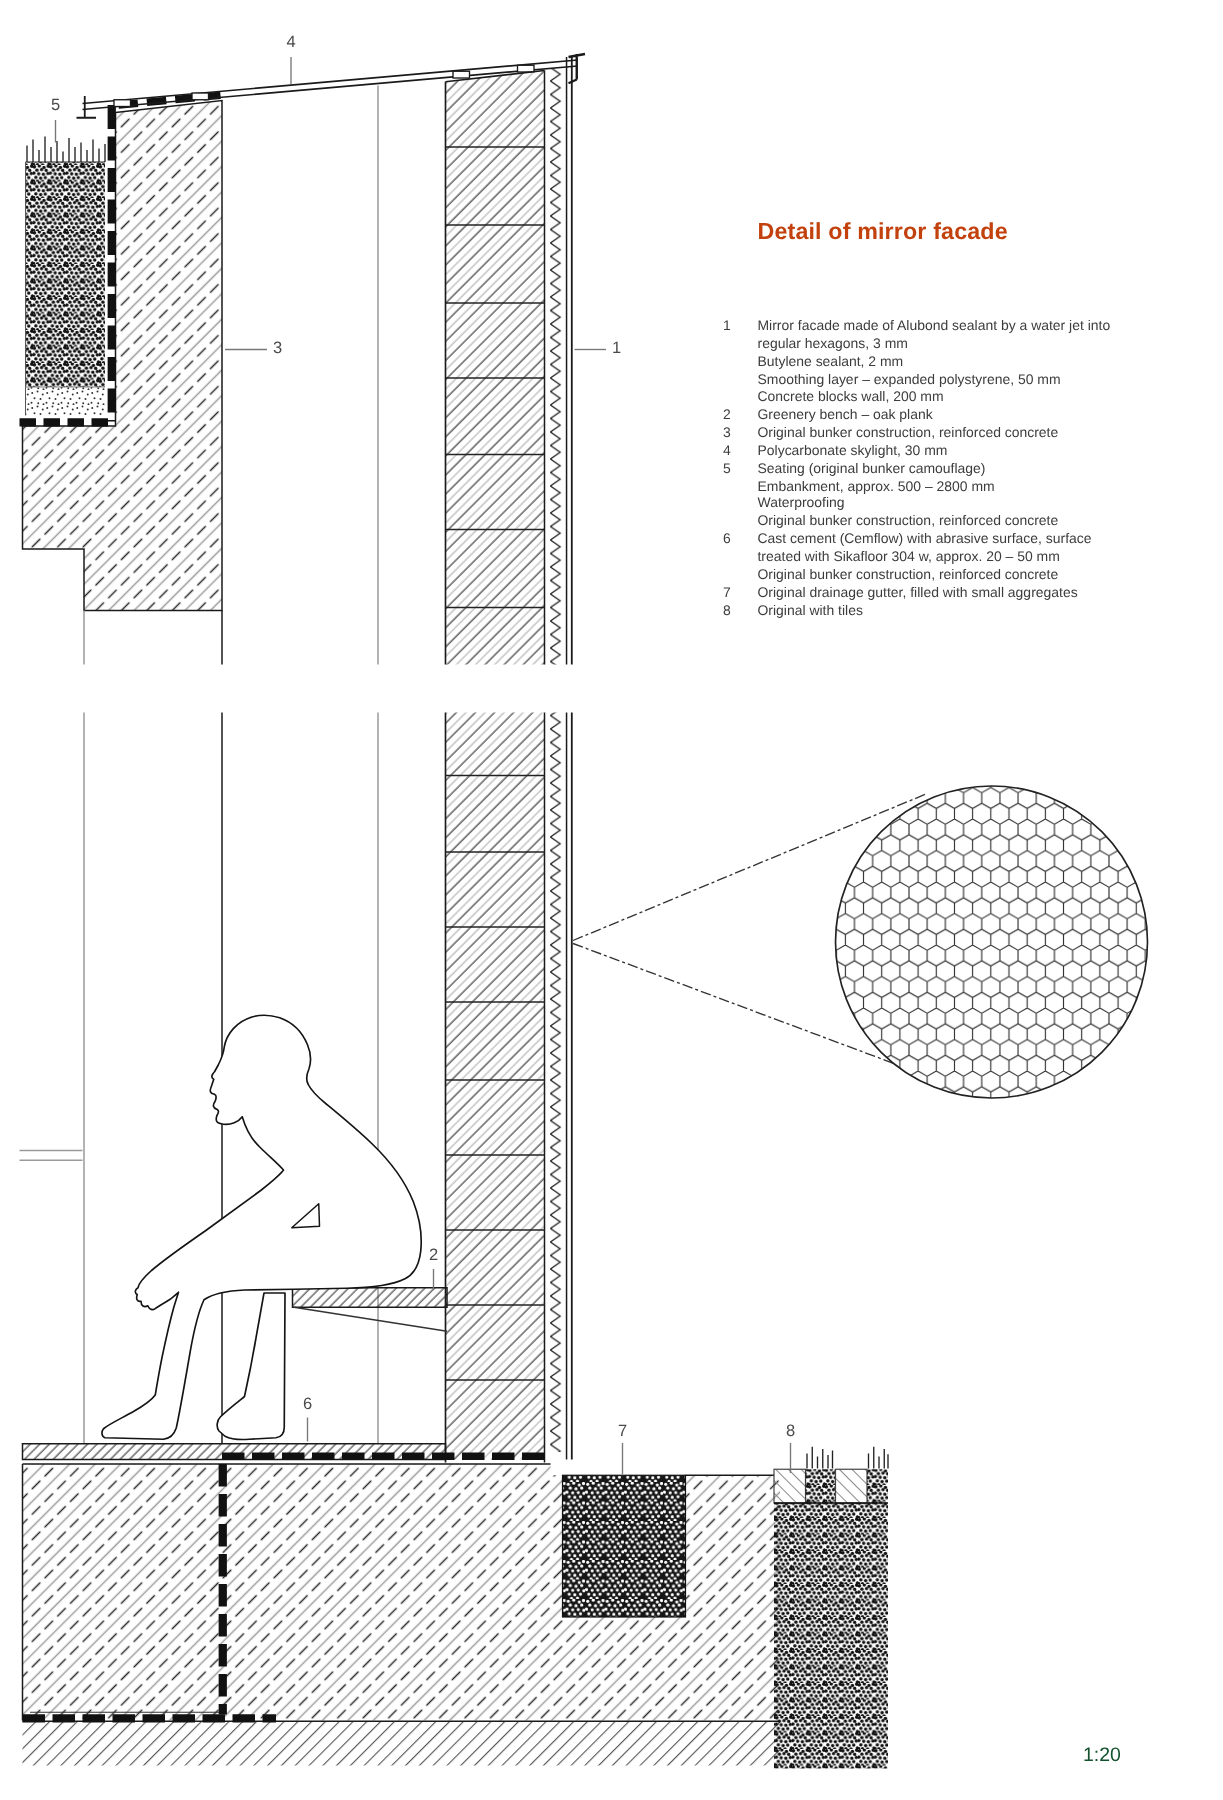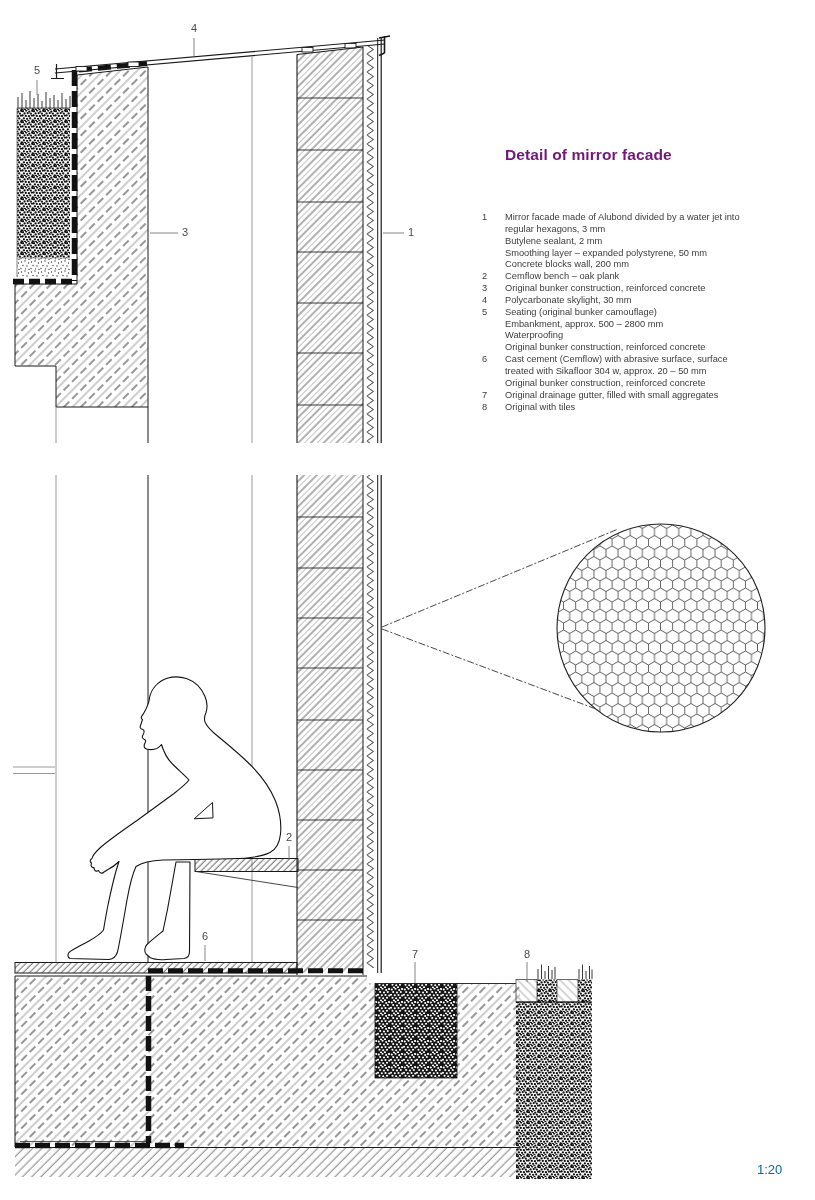--- a/index.html
+++ b/index.html
@@ -1,25 +1,25 @@
 <!DOCTYPE html>
 <html><head>
 <meta charset="utf-8">
 <style>
   html,body{margin:0;padding:0;background:#ffffff;}
   body{width:815px;height:1200px;position:relative;font-family:"Liberation Sans",sans-serif;overflow:hidden;}
   #stage{position:absolute;left:0;top:0;width:815px;height:1200px;}
   svg{position:absolute;left:0;top:0;}
-  .title{position:absolute;left:505px;top:146px;font-size:15.5px;font-weight:600;color:#701a75;letter-spacing:.1px;}
+  .title{position:absolute;left:505px;top:146px;font-size:15.5px;font-weight:600;color:#c2410c;letter-spacing:.1px;}
   .legend{position:absolute;left:482px;top:212px;font-size:9.3px;line-height:11.85px;color:#3c3c3c;width:300px;}
   .legend-row{display:flex;}
   .legend-num{width:23px;flex:0 0 23px;}
   .legend-text{flex:1;}
   .co{position:absolute;font-size:11px;color:#4a4a4a;transform:translateX(-50%);line-height:12px;}
-  .scale{position:absolute;left:757px;top:1162px;font-size:13px;color:#0369a1;}
+  .scale{position:absolute;left:722px;top:1162px;font-size:13px;color:#14532d;}
 </style>
 </head>
 <body>
 
 <div id="stage">
 
 <svg width="815" height="1200" viewBox="0 0 815 1200">
   <defs>
     <pattern id="concHatch" width="12" height="12" patternUnits="userSpaceOnUse" patternTransform="rotate(-45)">
       <line x1="0" y1="3" x2="12" y2="3" stroke="#9d9d9d" stroke-width="1"></line>
@@ -274,41 +274,41 @@
 <span class="co" style="left:411px;top:226px;">1</span>
 <span class="co" style="left:289px;top:831px;">2</span>
 <span class="co" style="left:205px;top:930px;">6</span>
 <span class="co" style="left:415px;top:948px;">7</span>
 <span class="co" style="left:527px;top:948px;">8</span>
 
 <div class="title">Detail of mirror facade</div>
 <div class="legend">
       <div class="legend-row">
         <span class="legend-num">1</span>
-        <span class="legend-text">Mirror facade made of Alubond divided by a water jet into</span>
+        <span class="legend-text">Mirror facade made of Alubond sealant by a water jet into</span>
       </div>
       <div class="legend-row">
         <span class="legend-num"></span>
         <span class="legend-text">regular hexagons, 3 mm</span>
       </div>
       <div class="legend-row">
         <span class="legend-num"></span>
         <span class="legend-text">Butylene sealant, 2 mm</span>
       </div>
       <div class="legend-row">
         <span class="legend-num"></span>
         <span class="legend-text">Smoothing layer – expanded polystyrene, 50 mm</span>
       </div>
       <div class="legend-row">
         <span class="legend-num"></span>
         <span class="legend-text">Concrete blocks wall, 200 mm</span>
       </div>
       <div class="legend-row">
         <span class="legend-num">2</span>
-        <span class="legend-text">Cemflow bench – oak plank</span>
+        <span class="legend-text">Greenery bench – oak plank</span>
       </div>
       <div class="legend-row">
         <span class="legend-num">3</span>
         <span class="legend-text">Original bunker construction, reinforced concrete</span>
       </div>
       <div class="legend-row">
         <span class="legend-num">4</span>
         <span class="legend-text">Polycarbonate skylight, 30 mm</span>
       </div>
       <div class="legend-row">

